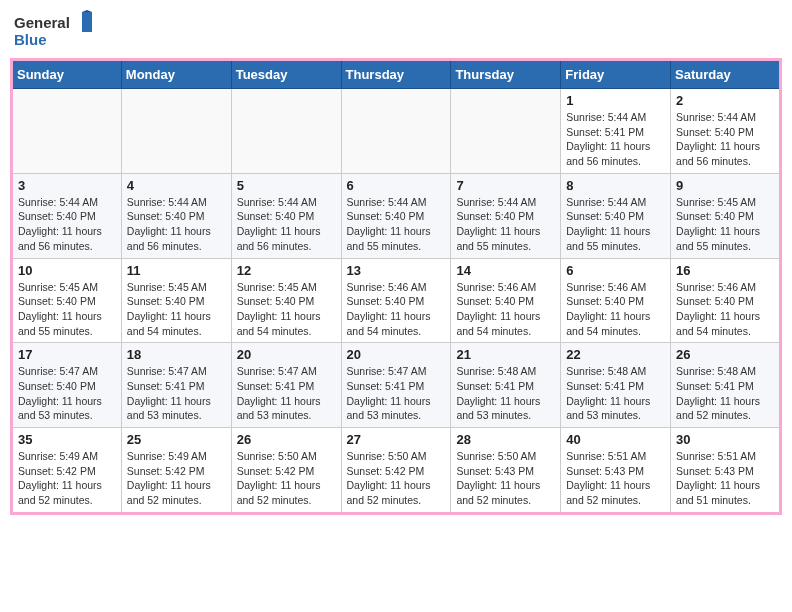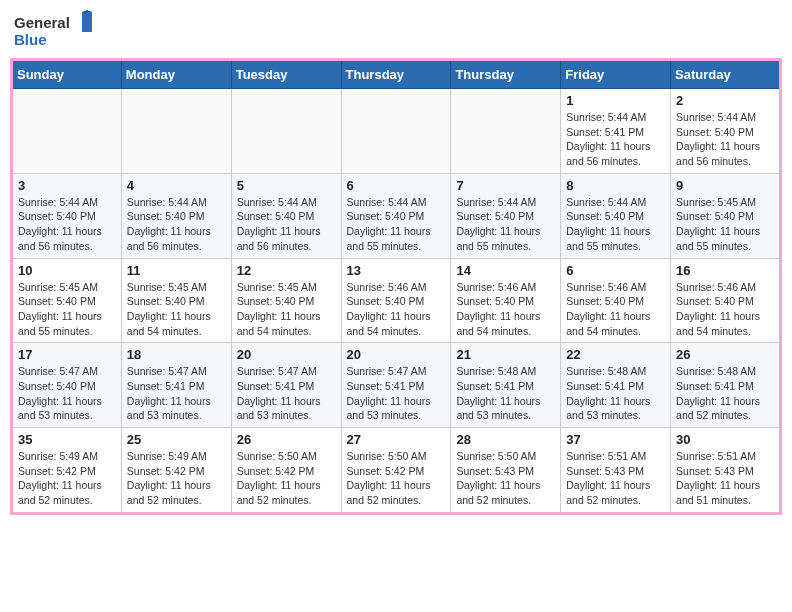--- a/index.html
+++ b/index.html
@@ -283,21 +283,21 @@
           <div style="line-height: 1.4;">Sunset: 5:42 PM</div>
           <div style="line-height: 1.4;">Daylight: 11 hours and 52 minutes.</div>
         </td>
         <td>
           <span class="day-number">28</span>
           <div style="line-height: 1.4;">Sunrise: 5:50 AM</div>
           <div style="line-height: 1.4;">Sunset: 5:43 PM</div>
           <div style="line-height: 1.4;">Daylight: 11 hours and 52 minutes.</div>
         </td>
         <td>
-          <span class="day-number">37</span>
+          <span class="day-number">40</span>
           <div style="line-height: 1.4;">Sunrise: 5:51 AM</div>
           <div style="line-height: 1.4;">Sunset: 5:43 PM</div>
           <div style="line-height: 1.4;">Daylight: 11 hours and 52 minutes.</div>
         </td>
         <td>
           <span class="day-number">30</span>
           <div style="line-height: 1.4;">Sunrise: 5:51 AM</div>
           <div style="line-height: 1.4;">Sunset: 5:43 PM</div>
           <div style="line-height: 1.4;">Daylight: 11 hours and 51 minutes.</div>
         </td>

